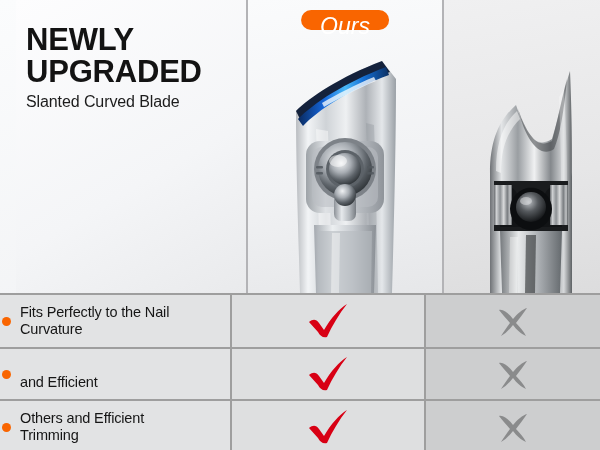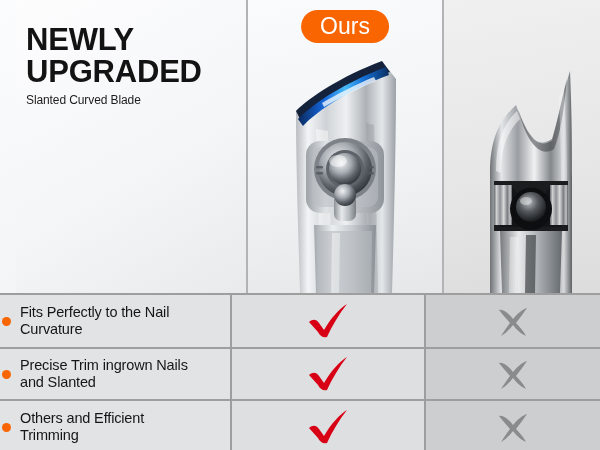--- a/index.html
+++ b/index.html
@@ -55,38 +55,39 @@
   }
   .headline-1, .headline-2 {
     font-size: 31px;
     font-weight: bold;
     color: #131313;
     line-height: 1.02;
     letter-spacing: -0.2px;
     white-space: nowrap;
   }
   .headline-sub {
-    font-size: 12px;
+    font-size: 16px;
     color: #1c1c1c;
     margin-top: 6px;
     letter-spacing: -0.1px;
     white-space: nowrap;
   }
 
   
   .badge {
     position: absolute;
     top: 10px;
-    height: 33px;
+    height: 20px;
     line-height: 33px;
     border-radius: 17px;
     color: #ffffff;
     font-size: 23px;
     text-align: right;
     padding: 0 19px;
+    font-style: italic;
   }
   .badge-ours {
     left: 50%;
     transform: translateX(-50%);
     background: #f96500;
   }
   .badge-others {
     left: 50%;
     transform: translateX(-50%);
     background: #808080;
@@ -333,22 +334,22 @@
         <svg class="mark" width="34" height="32" viewBox="0 0 34 32">
           <path d="M3,5 C8,4 13,9 17,14 C21,9 27,4 31,3 C27,9 23,14 20,18 C24,22 28,27 30,31 C25,29 20,24 17,20 C13,25 9,29 5,31 C8,26 11,22 14,18 C10,13 6,9 3,5 Z" fill="#8a8b8c"></path>
         </svg>
       </div>
     </div>
 
     <div class="trow">
       <div class="cell-feature">
         <span class="bullet"></span>
         <span class="feature-text">
-          <span>Precise Trim ingrown Nails</span><br>
-          <span>and Slanted</span>
+          <br>
+          <span>and Efficient</span>
         </span>
       </div>
       <div class="cell-ours">
         <svg class="mark" width="44" height="36" viewBox="0 0 44 36">
           <path d="M3,19 C7,16 10,16 13,20 L18,27 C25,15 33,6 41,1 C33,11 26,23 21,34 C17,35 14,33 12,29 Z" fill="#d80014"></path>
         </svg>
       </div>
       <div class="cell-others">
         <svg class="mark" width="34" height="32" viewBox="0 0 34 32">
           <path d="M3,5 C8,4 13,9 17,14 C21,9 27,4 31,3 C27,9 23,14 20,18 C24,22 28,27 30,31 C25,29 20,24 17,20 C13,25 9,29 5,31 C8,26 11,22 14,18 C10,13 6,9 3,5 Z" fill="#8a8b8c"></path>

